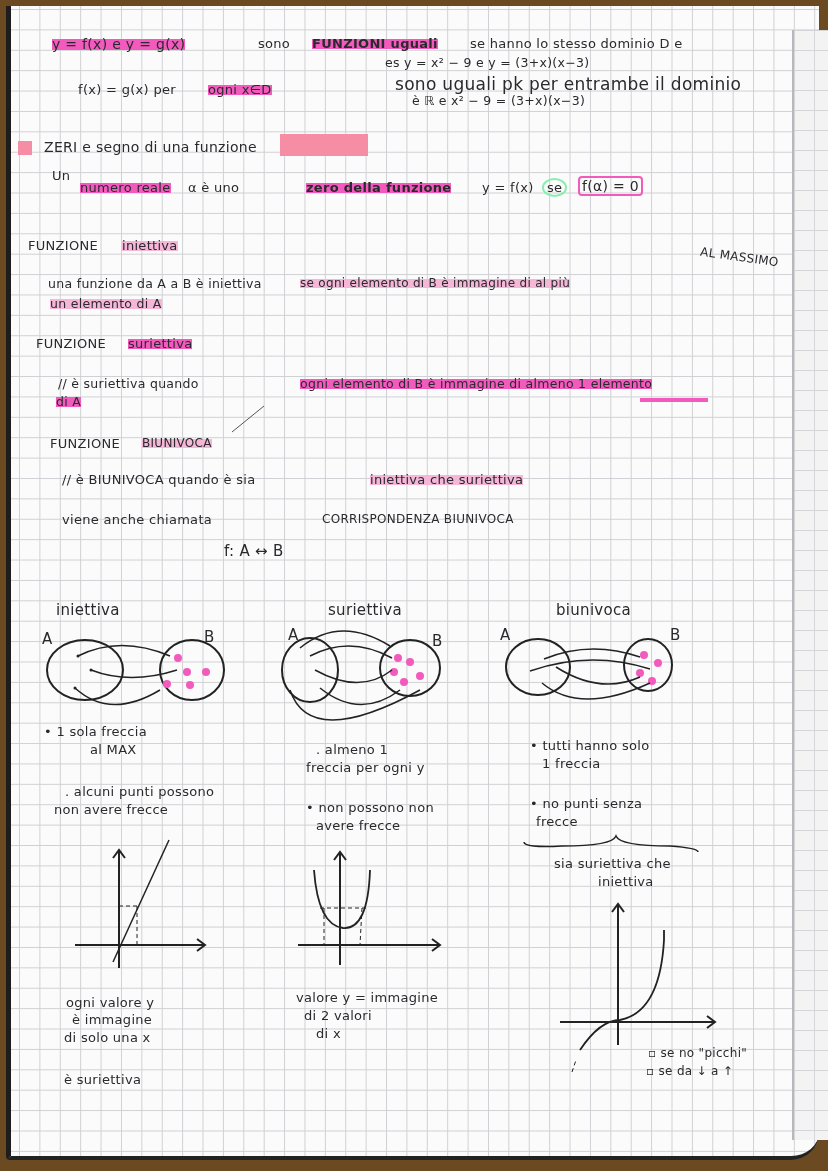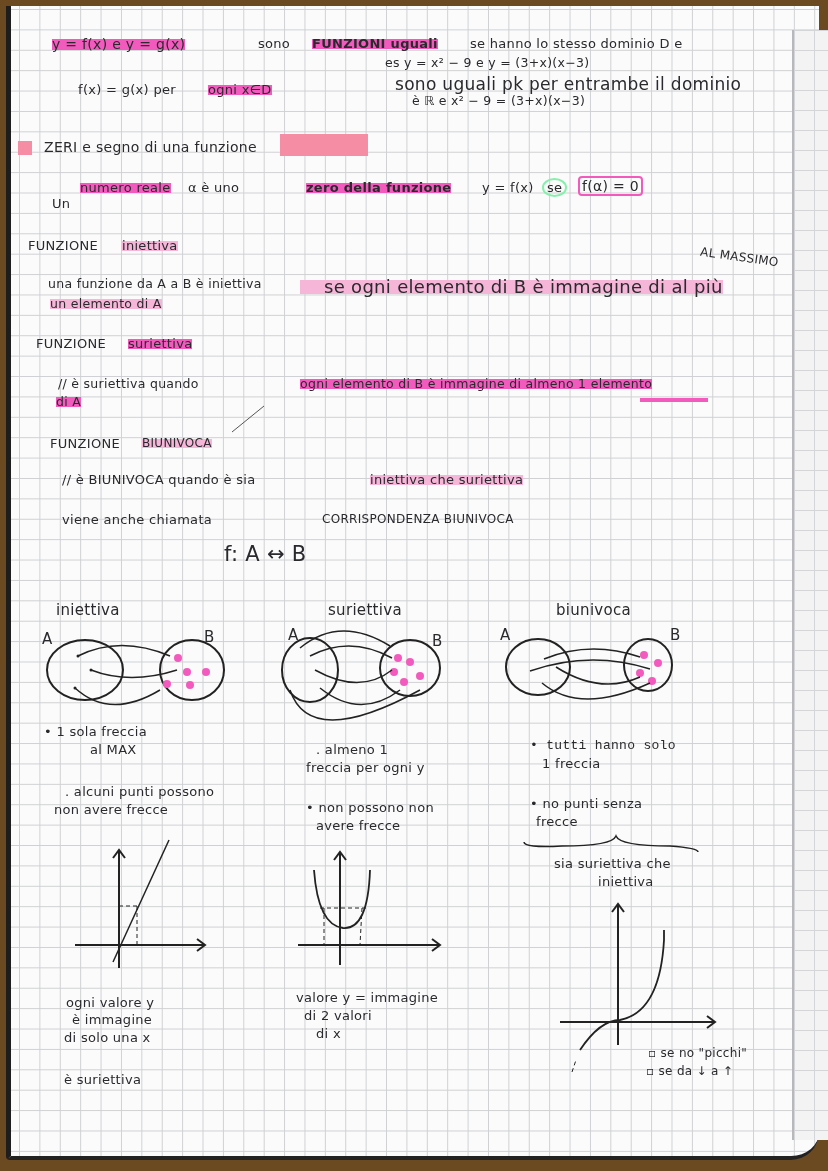--- a/index.html
+++ b/index.html
@@ -30,52 +30,52 @@
 <div class="t" style="left:470px;top:36px;">se hanno lo stesso dominio D e</div>
 <div class="t" style="left:78px;top:82px;">f(x) = g(x) per</div>
 <div class="t hl" style="left:208px;top:82px;">ogni x∈D</div>
 <div class="t" style="left:385px;top:55px;font-size:12.5px;">es  y = x² − 9   e   y = (3+x)(x−3)</div>
 <div class="t" style="left:395px;top:74px;font-size:17px;">sono uguali pk per entrambe il dominio</div>
 <div class="t" style="left:412px;top:93px;font-size:12.5px;">è ℝ  e  x² − 9 = (3+x)(x−3)</div>
 
 <div class="t hl-salmon" style="left:18px;top:141px;width:14px;height:14px;"></div>
 <div class="t" style="left:44px;top:139px;font-size:14px;">ZERI e segno di una funzione</div>
 <div class="t hl-salmon" style="left:280px;top:134px;width:88px;height:22px;"></div>
-<div class="t" style="left:52px;top:196px;">Un</div>
+<div class="t" style="left:52px;top:168px;">Un</div>
 <div class="t hl" style="left:80px;top:180px;">numero reale</div>
 <div class="t" style="left:188px;top:180px;">α è uno</div>
 <div class="t hl" style="left:306px;top:180px;font-weight:bold;">zero della funzione</div>
 <div class="t" style="left:482px;top:180px;">y = f(x)</div>
 <div class="t circ" style="left:542px;top:178px;">se</div>
 <div class="t box" style="left:578px;top:176px;font-size:14px;">f(α) = 0</div>
 
 <div class="t" style="left:28px;top:238px;">FUNZIONE</div>
 <div class="t hl-light" style="left:122px;top:238px;">iniettiva</div>
 <div class="t" style="left:700px;top:250px;font-size:12px;transform:rotate(8deg);">AL MASSIMO</div>
 <div class="t" style="left:48px;top:276px;font-size:12.5px;">una funzione da A a B è iniettiva</div>
-<div class="t hl-light" style="left:300px;top:276px;font-size:18px;padding-left:24px;">se ogni elemento di B è immagine di al più</div>
+<div class="t hl-light" style="left:300px;top:276px;font-size:12px;">se ogni elemento di B è immagine di al più</div>
 <div class="t hl-light" style="left:50px;top:296px;font-size:12.5px;">un elemento di A</div>
 
 <div class="t" style="left:36px;top:336px;">FUNZIONE</div>
 <div class="t hl" style="left:128px;top:336px;">suriettiva</div>
 <div class="t" style="left:58px;top:376px;font-size:12.5px;">//  è suriettiva quando</div>
 <div class="t hl" style="left:300px;top:376px;font-size:12.5px;">ogni elemento di B è immagine di almeno 1 elemento</div>
 <div class="t hl" style="left:56px;top:394px;font-size:12.5px;">di A</div>
 <div class="t" style="left:640px;top:398px;width:68px;height:4px;background:#f25bbd;"></div>
 <svg style="left:228px;top:404px;" width="40" height="30">
     <line x1="36" y1="2" x2="4" y2="28" stroke="#555" stroke-width="1"></line>
   </svg>
 
 <div class="t" style="left:50px;top:436px;">FUNZIONE</div>
 <div class="t hl-light caps" style="left:142px;top:436px;font-size:12px;">BIUNIVOCA</div>
 <div class="t" style="left:62px;top:472px;text-align:center;">//  è BIUNIVOCA quando è sia</div>
 <div class="t hl-light" style="left:370px;top:472px;">iniettiva che suriettiva</div>
 <div class="t" style="left:62px;top:512px;">viene anche chiamata</div>
 <div class="t caps" style="left:322px;top:512px;font-size:12px;">CORRISPONDENZA biunivoca</div>
-<div class="t" style="left:224px;top:542px;font-size:21px;">f: A ↔ B</div>
+<div class="t" style="left:224px;top:542px;font-size:15px;">f: A ↔ B</div>
 
 <div class="t" style="left:56px;top:601px;font-size:15px;">iniettiva</div>
 <div class="t" style="left:42px;top:630px;font-size:15px;">A</div>
 <div class="t" style="left:204px;top:628px;font-size:15px;">B</div>
 <svg style="left:40px;top:630px;" width="190" height="90">
   <ellipse cx="45" cy="40" rx="38" ry="30" fill="none" stroke="#222" stroke-width="2"></ellipse>
   <ellipse cx="152" cy="40" rx="32" ry="30" fill="none" stroke="#222" stroke-width="2"></ellipse>
   <circle cx="138" cy="28" r="4" fill="#f25bbd"></circle>
     <circle cx="147" cy="42" r="4" fill="#f25bbd"></circle>
     <circle cx="166" cy="42" r="4" fill="#f25bbd"></circle>
@@ -149,21 +149,21 @@
   <ellipse cx="148" cy="30" rx="24" ry="26" fill="none" stroke="#222" stroke-width="2"></ellipse>
   <circle cx="144" cy="20" r="4" fill="#f25bbd"></circle>
     <circle cx="158" cy="28" r="4" fill="#f25bbd"></circle>
     <circle cx="140" cy="38" r="4" fill="#f25bbd"></circle>
     <circle cx="152" cy="46" r="4" fill="#f25bbd"></circle>
   <path d="M44 24 Q90 5 140 22" fill="none" stroke="#222" stroke-width="1.5"></path>
   <path d="M30 36 Q90 15 150 34" fill="none" stroke="#222" stroke-width="1.5"></path>
   <path d="M56 32 Q100 60 140 42" fill="none" stroke="#222" stroke-width="1.5"></path>
   <path d="M42 48 Q80 80 150 48" fill="none" stroke="#222" stroke-width="1.5"></path>
 </svg>
-<div class="t" style="left:530px;top:738px;font-family:Liberation Mono, monospace;">• tutti hanno solo</div>
+<div class="t" style="left:530px;top:738px;">• tutti hanno solo</div>
 <div class="t" style="left:542px;top:756px;">1 freccia</div>
 <div class="t" style="left:530px;top:796px;">• no punti senza</div>
 <div class="t" style="left:536px;top:814px;">frecce</div>
 <svg style="left:522px;top:834px;" width="180" height="20">
     <path d="M2 8 Q2 14 40 12 Q90 12 94 2 Q98 12 148 12 Q176 14 176 18" fill="none" stroke="#222" stroke-width="1.5"></path>
   </svg>
 <div class="t" style="left:554px;top:856px;">sia suriettiva che</div>
 <div class="t" style="left:598px;top:874px;">iniettiva</div>
 <svg style="left:560px;top:900px;" width="160" height="190">
   <line x1="58" y1="4" x2="58" y2="145" stroke="#222" stroke-width="2"></line>

